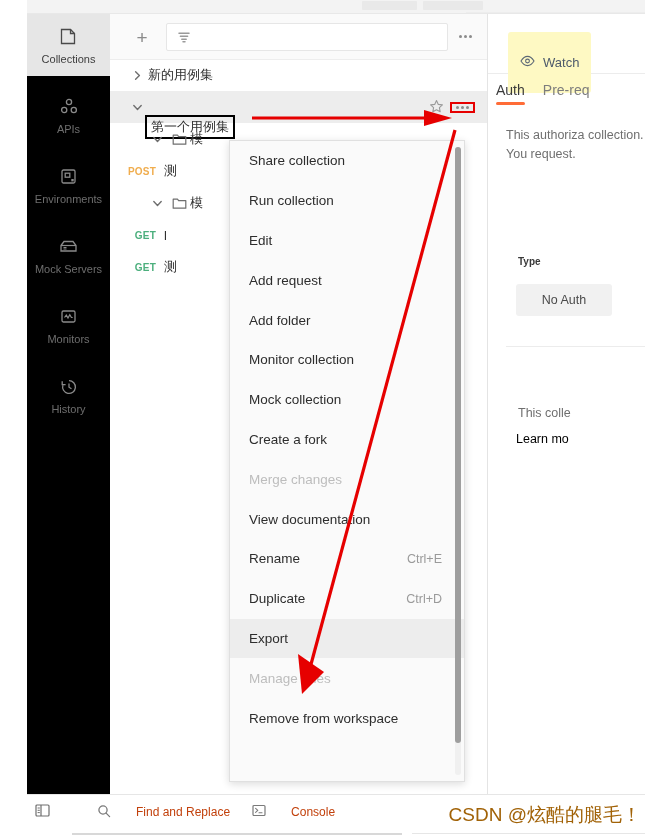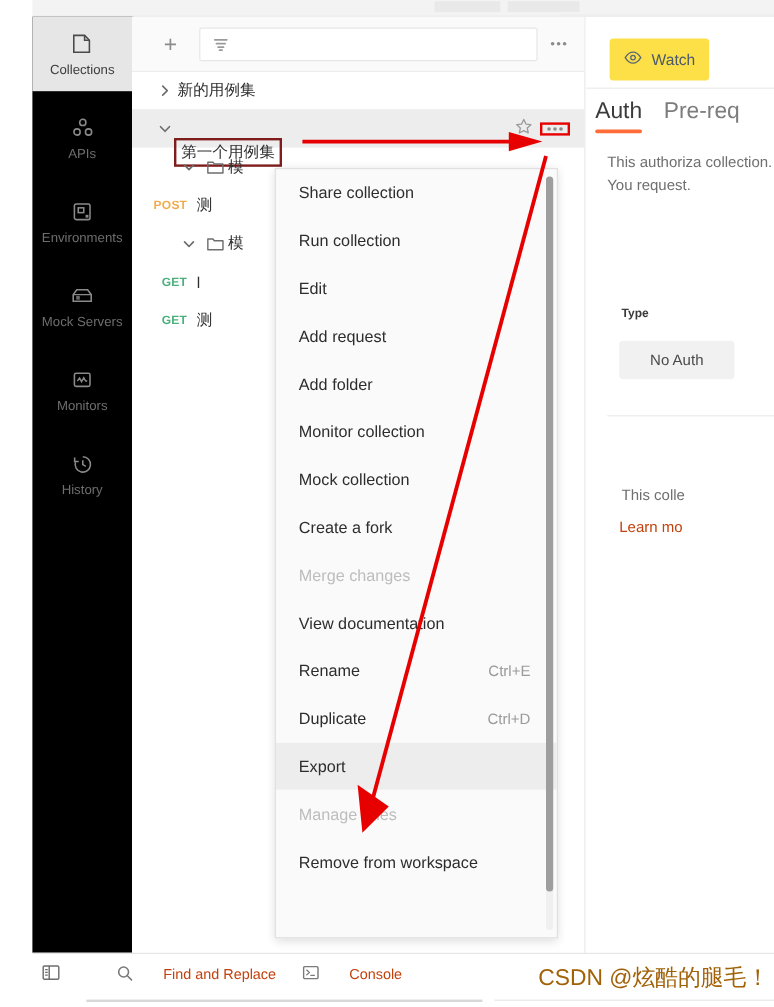--- a/index.html
+++ b/index.html
@@ -145,21 +145,21 @@
     height: 32px;
     padding-left: 10px;
     cursor: pointer;
     white-space: nowrap;
   }
   .tnode.selected { background: #ededed; }
   .tw { width: 22px; display: flex; align-items: center; justify-content: center; color: #6e6e6e; }
   .tfolder { width: 22px; display: flex; align-items: center; justify-content: center; }
   .tlabel { font-size: 13px; color: #2f2f2f; }
   .tlabel.boxed {
-    border: 2px solid #7f1d1d;
+    border: 2px solid #000000;
     padding: 1px 4px;
     margin-left: -3px;
     margin-top: 40px;
   }
   .tmeth {
     font-size: 10px; font-weight: bold;
     width: 40px; text-align: right; margin-right: 8px;
     letter-spacing: .2px;
   }
   .m-post { color: #f0ad4e; }
@@ -228,37 +228,37 @@
   .rp-head {
     position: absolute;
     left: 0; top: 0;
     width: 157px; height: 59px;
     border-bottom: 1px solid #ececec;
   }
   .watch-btn {
     position: absolute;
     left: 20px; top: 18px;
     height: 27px;
-    padding: 4px 12px;
-    background: #fde047;
+    padding: 17px 12px;
+    background: #fef9c3;
     border-radius: 3px;
     display: flex; align-items: center; gap: 8px;
     color: #4d5a6b; font-size: 13px;
     cursor: pointer;
   }
   .rp-tabs {
     position: absolute;
     left: 0; top: 59px;
     width: 157px; height: 36px;
     display: flex; align-items: flex-start;
     padding-left: 8px;
     gap: 18px;
   }
   .rp-tab {
-    font-size: 19px;
+    font-size: 14px;
     color: #7d7d7d;
     padding-top: 9px;
     cursor: pointer;
     position: relative;
     white-space: nowrap;
   }
   .rp-tab.active { color: #3b3b3b; }
   .rp-tab.active::after {
     content: "";
     position: absolute;
@@ -296,21 +296,21 @@
   }
   .rp-note {
     position: absolute;
     left: 30px; top: 392px;
     font-size: 12.5px; color: #6f6f6f;
     white-space: nowrap;
   }
   .rp-link {
     position: absolute;
     left: 28px; top: 418px;
-    font-size: 12.5px; color: #c2410c;
+    font-size: 12.5px; color: #000000;
     cursor: pointer;
     white-space: nowrap;
   }
 
   
   .statusbar {
     position: absolute;
     left: 27px; top: 794px;
     width: 618px; height: 45px;
     background: #ffffff;

